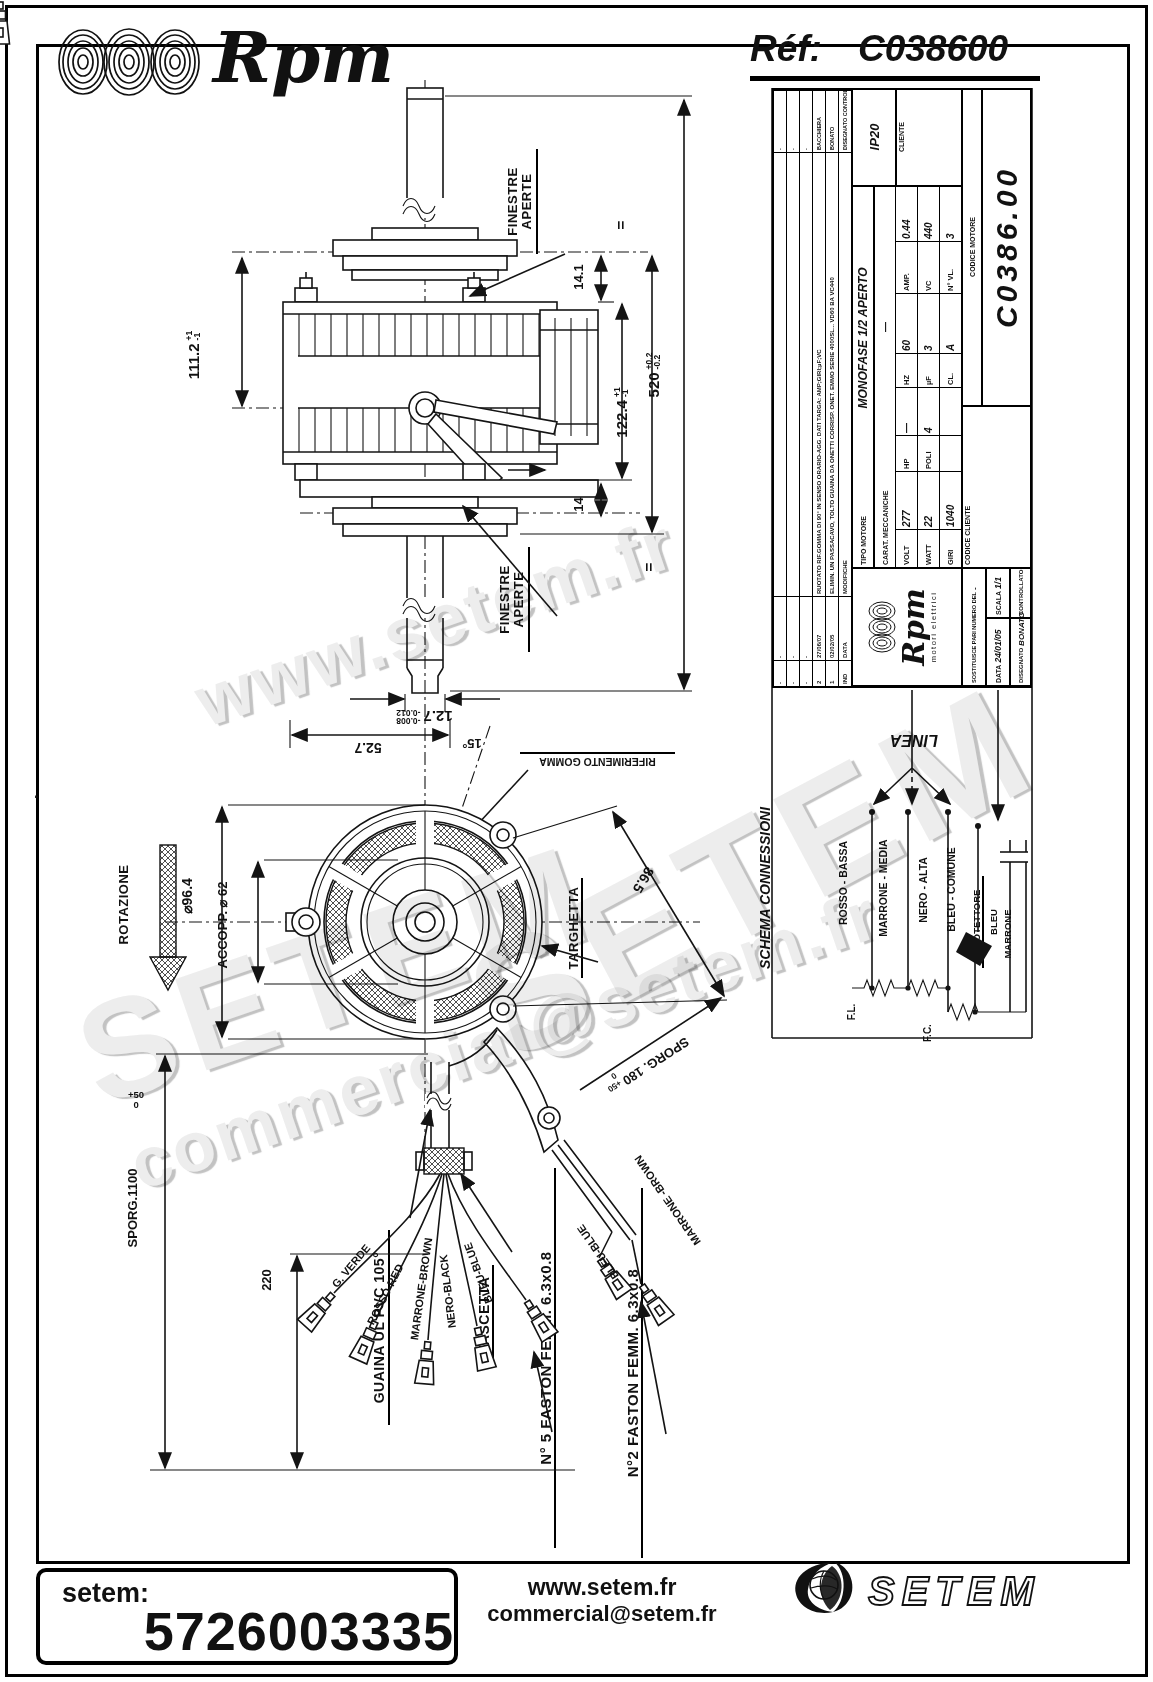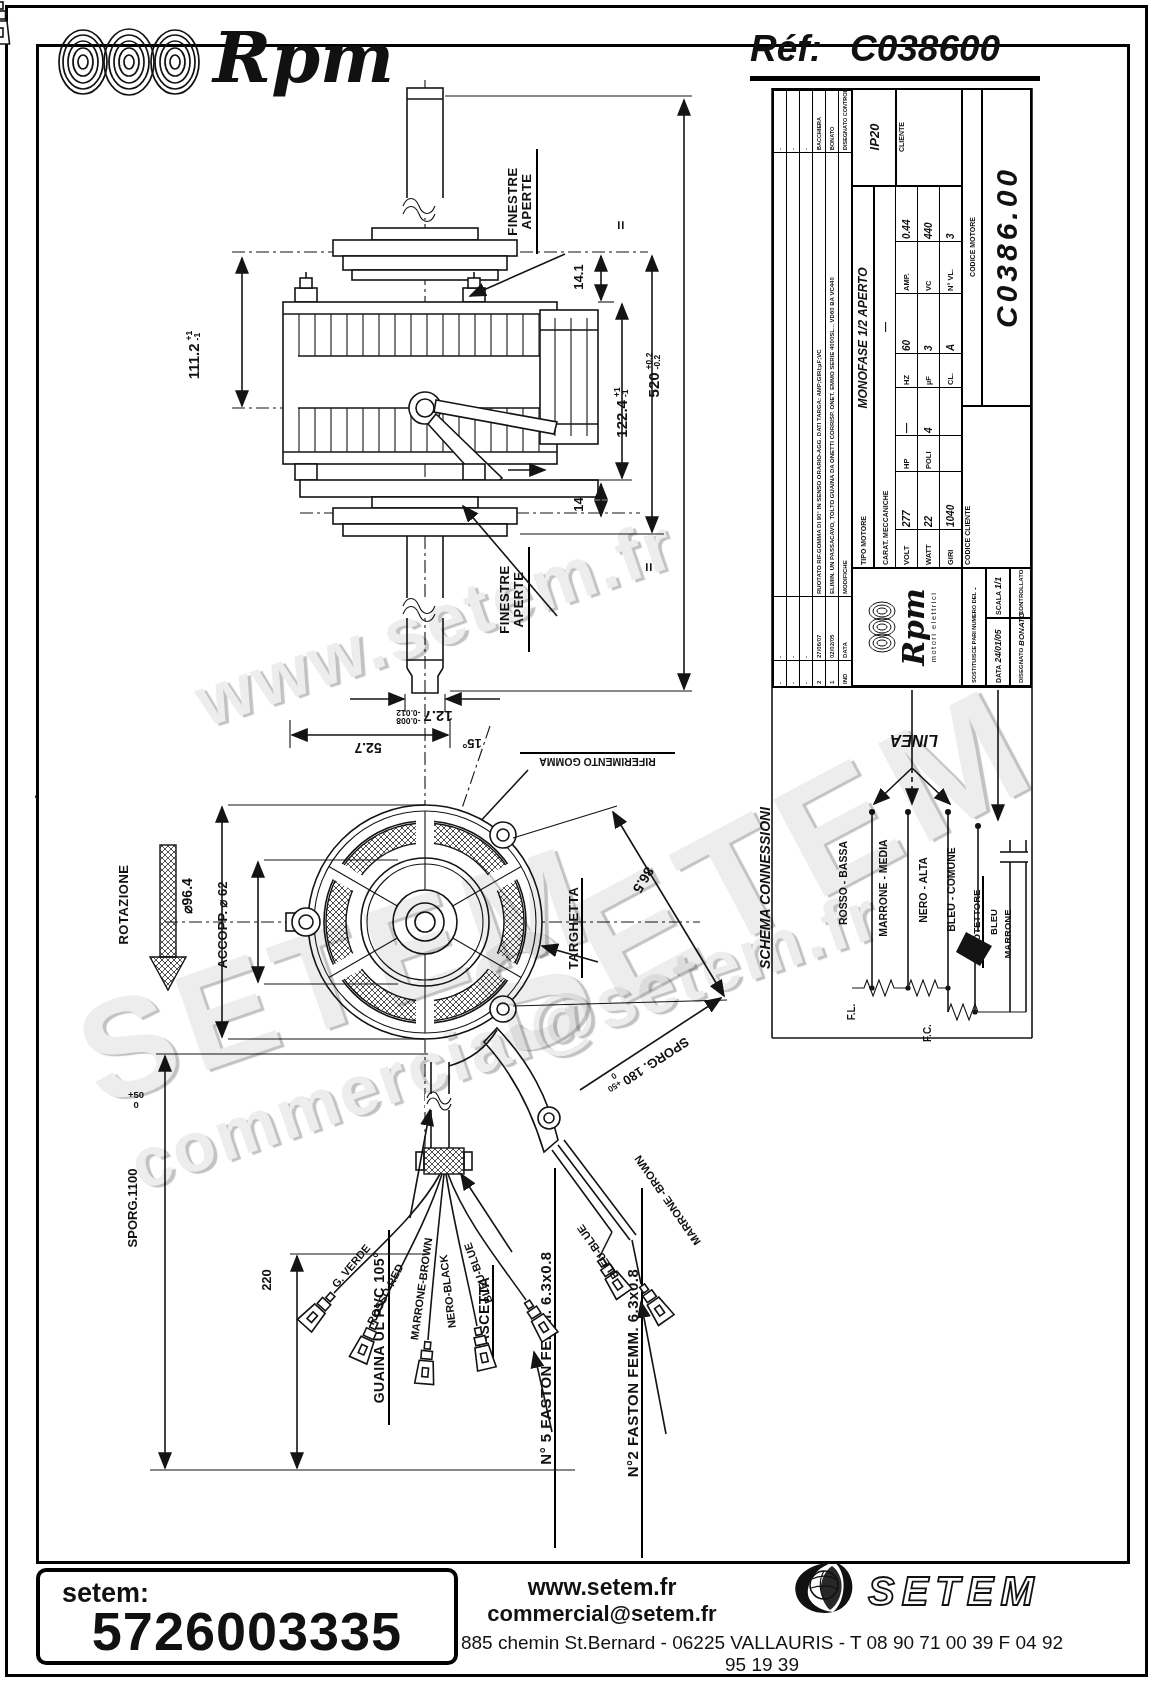--- a/index.html
+++ b/index.html
@@ -2,32 +2,32 @@
 <html><head>
 <meta charset="utf-8">
 <style>
   html,body{margin:0;padding:0;background:#888;}
   .page{position:relative;width:1153px;height:1682px;background:#fff;overflow:hidden;
         font-family:"Liberation Sans",sans-serif;color:#111;}
   .pborder{position:absolute;left:5px;top:5px;right:5px;bottom:5px;border:3px solid #000;}
   .frame{position:absolute;left:36px;top:44px;width:1094px;height:1520px;border:3px solid #000;box-sizing:border-box;}
   .codebox{position:absolute;left:36px;top:1568px;width:422px;height:97px;border:4px solid #000;border-radius:10px;box-sizing:border-box;}
   .codelabel{position:absolute;left:22px;top:6px;font-size:27px;font-weight:bold;}
-  .codevalue{position:absolute;left:0;right:0;top:28px;text-align:center;font-size:54px;font-weight:bold;letter-spacing:1px;}
+  .codevalue{position:absolute;left:0;right:0;top:28px;text-align:right;font-size:54px;font-weight:bold;letter-spacing:1px;}
   .weblinks{position:absolute;left:452px;top:1574px;width:300px;text-align:center;font-weight:bold;}
   .weblinks .w1{font-size:23px;}
   .weblinks .w2{font-size:22px;}
   .address{position:absolute;left:452px;top:1632px;width:620px;text-align:center;font-size:19px;}
   .setemlogo{position:absolute;left:788px;top:1558px;}
   
   .rpmlogo{position:absolute;left:55px;top:22px;display:flex;align-items:center;}
   .rpmtext{font-family:"DejaVu Serif",serif;font-style:italic;font-weight:bold;font-size:70px;line-height:70px;margin-left:8px;margin-top:-6px;}
   .refblock{position:absolute;left:750px;top:28px;width:290px;border-bottom:5px solid #000;padding-bottom:6px;
             font-style:italic;font-weight:bold;font-size:37px;white-space:nowrap;}
-  .refblock .rv{margin-left:28px;}
+  .refblock .rv{margin-left:36px;}
   
   .r90{position:absolute;transform:rotate(-90deg);transform-origin:0 100%;display:flex;align-items:center;justify-content:center;white-space:nowrap;box-sizing:border-box;}
   .r180{position:absolute;transform:rotate(180deg);display:flex;align-items:center;justify-content:center;white-space:nowrap;box-sizing:border-box;}
   .lbl{font-weight:bold;font-size:13px;letter-spacing:.5px;}
   .dtx{font-weight:bold;font-size:15px;}
   .sm{font-size:10.5px;font-weight:bold;}
   .tol{display:inline-flex;flex-direction:column;font-size:8.5px;line-height:8.5px;font-weight:bold;margin-left:3px;text-align:left;}
   .uline{border-bottom:2px solid #000;}
   .wlab{position:absolute;font-weight:bold;font-size:11px;white-space:nowrap;transform-origin:0 50%;z-index:4;}
   .mark{position:absolute;z-index:4;}
@@ -587,16 +587,15 @@
       <g>
         <path d="M46,4 C18,6 4,20 8,36 C11,49 27,58 45,54 C29,52 18,43 20,31 C22,17 33,8 46,4 Z" fill="#111"></path>
         <circle cx="36" cy="27" r="14" fill="#fff" stroke="#111" stroke-width="1.6"></circle>
         <path d="M24,21 C32,17 42,17 48,22 M23,30 C32,27 43,27 49,31 M36,13 C31,21 31,33 36,41" stroke="#111" stroke-width="1.2" fill="none"></path>
         <path d="M44,8 C30,18 29,40 42,52 C56,42 58,18 44,8 Z" fill="#111" opacity="0.9"></path>
         <path d="M46,4 C60,14 58,44 45,54 C62,50 70,30 60,14 C56,8 51,5 46,4 Z" fill="#111"></path>
       </g>
       <text x="80" y="47" font-family="Liberation Sans, sans-serif" font-size="40" font-weight="bold" font-style="italic" letter-spacing="7" fill="#fff" stroke="#111" stroke-width="1.8">SETEM</text>
     </svg>
   </div>
-  <div class="address">885 chemin St.Bernard  -  06225 VALLAURIS  -  T 08 90 71 00 39   F 04 92 95 19 39</div>
 
   <div class="mark" style="left:34px;top:784px;font-size:16px;font-weight:bold;">.</div>
 </div>
 
 </body></html>

